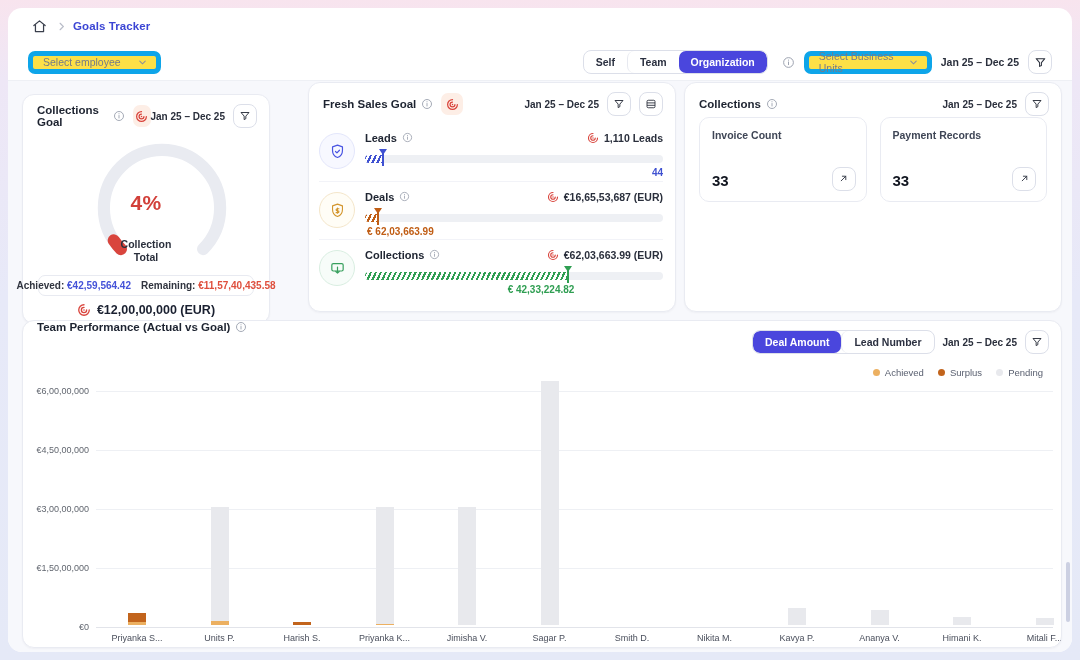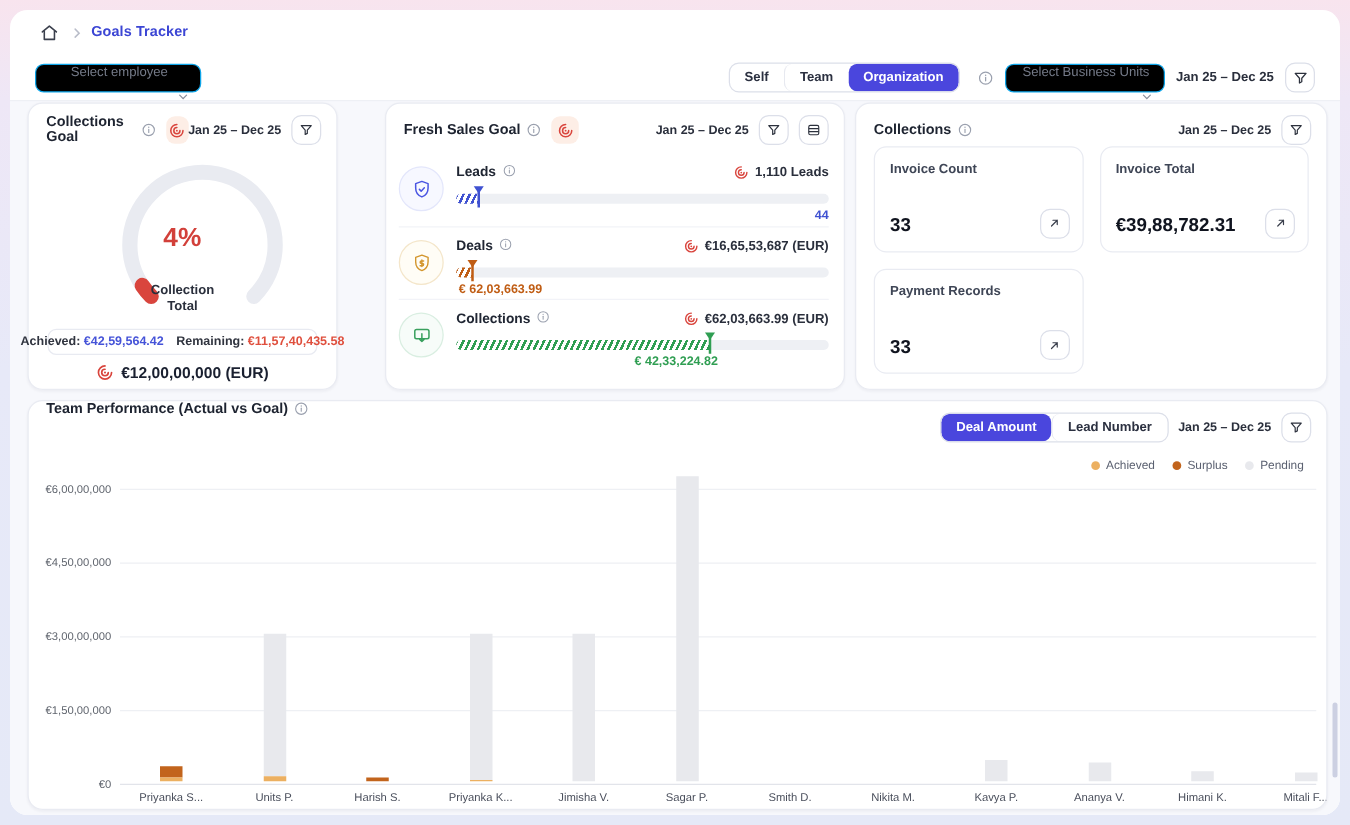--- a/index.html
+++ b/index.html
@@ -11,22 +11,22 @@
   .window {
     position:absolute; inset:8px; background:#ffffff; border-radius:14px; overflow:hidden;
   }
   
   .crumbbar { position:absolute; left:0; right:0; top:0; height:36px; display:flex; align-items:center; padding:0 20px; }
   .crumb-home { width:22px; height:22px; display:flex; align-items:center; justify-content:center; border-radius:6px; cursor:pointer; }
   .crumb-sep { margin:0 6px; display:flex; align-items:center; }
   .crumb-title { font-size:11.5px; font-weight:700; color:#3b45d4; letter-spacing:.1px; cursor:pointer; }
   .filterbar { position:absolute; left:0; right:0; top:36px; height:36px; display:flex; align-items:center; padding:0 20px; }
   .select {
-    height:23px; border:1px solid #0ea5e9; border-radius:7px; background:#000000;
-    display:flex; align-items:center; gap:8px; padding:0 8px 0 10px; cursor:pointer;flex-direction:column;
+    height:23px; border:5px solid #0ea5e9; border-radius:7px; background:#fde047;
+    display:flex; align-items:center; gap:8px; padding:0 8px 0 10px; cursor:pointer;
   }
   .select .ph { font-size:10.5px; color:#757b89; }
   .right-cluster { margin-left:auto; display:flex; align-items:center; gap:9px; }
   .seg { display:flex; align-items:stretch; height:24px; border:1px solid #dcdfe9; border-radius:8px; background:#fff; overflow:hidden; }
   .seg .seg-item { font-size:10.5px; font-weight:600; color:#2b3040; padding:0 12px; display:flex; align-items:center; cursor:pointer; border-radius:7px; }
   .seg .seg-item + .seg-item { border-left:1px solid #e7e9f0; }
   .seg .seg-item.active { background:#4a46dd; color:#fff; border-left:none; }
   .datetext { font-size:10.5px; font-weight:700; color:#2a2f3c; white-space:nowrap; }
   .iconbtn {
     width:24px; height:24px; border:1px solid #dcdfe9; border-radius:8px; background:#fff;
@@ -143,21 +143,21 @@
       <div class="iconbtn">
         <svg width="13" height="13" viewBox="0 0 24 24" fill="none" stroke="#2c313d" stroke-width="1.9" stroke-linejoin="round">
             <path d="M4 5h16l-6.3 7.2v5.2l-3.4 1.8v-7z"></path>
           </svg>
       </div>
     </div>
   </div>
 
   <div class="content-bg"></div>
 
-  <div class="card" style="left:14px; top:74px; width:248px; height:230px;">
+  <div class="card" style="left:14px; top:86px; width:248px; height:230px;">
     <div class="card-head">
       <span class="card-title">Collections Goal</span>
       <span class="info">
         <svg width="12" height="12" viewBox="0 0 24 24" fill="none" stroke="#9aa0ae" stroke-width="1.8">
             <circle cx="12" cy="12" r="9"></circle>
             <path d="M12 11v5" stroke-linecap="round"></path>
             <circle cx="12" cy="7.6" r="1.1" fill="#9aa0ae" stroke="none"></circle>
           </svg>
       </span>
       <span class="goalchip">
@@ -362,29 +362,20 @@
         <div class="tile">
           <div class="tile-label">Invoice Count</div>
           <div class="tile-value">33</div>
           <div class="iconbtn tile-btn">
             <svg width="11" height="11" viewBox="0 0 24 24" fill="none" stroke="#3a3f4c" stroke-width="2.1" stroke-linecap="round" stroke-linejoin="round">
               <path d="M7 17 17 7M9.5 7H17v7.5"></path>
             </svg>
           </div>
         </div>
         <div class="tile">
-          <div class="tile-label">Invoice Total</div>
-          <div class="tile-value">€39,88,782.31</div>
-          <div class="iconbtn tile-btn">
-            <svg width="11" height="11" viewBox="0 0 24 24" fill="none" stroke="#3a3f4c" stroke-width="2.1" stroke-linecap="round" stroke-linejoin="round">
-              <path d="M7 17 17 7M9.5 7H17v7.5"></path>
-            </svg>
-          </div>
-        </div>
-        <div class="tile">
           <div class="tile-label">Payment Records</div>
           <div class="tile-value">33</div>
           <div class="iconbtn tile-btn">
             <svg width="11" height="11" viewBox="0 0 24 24" fill="none" stroke="#3a3f4c" stroke-width="2.1" stroke-linecap="round" stroke-linejoin="round">
               <path d="M7 17 17 7M9.5 7H17v7.5"></path>
             </svg>
           </div>
         </div>
       </div>
   </div>

